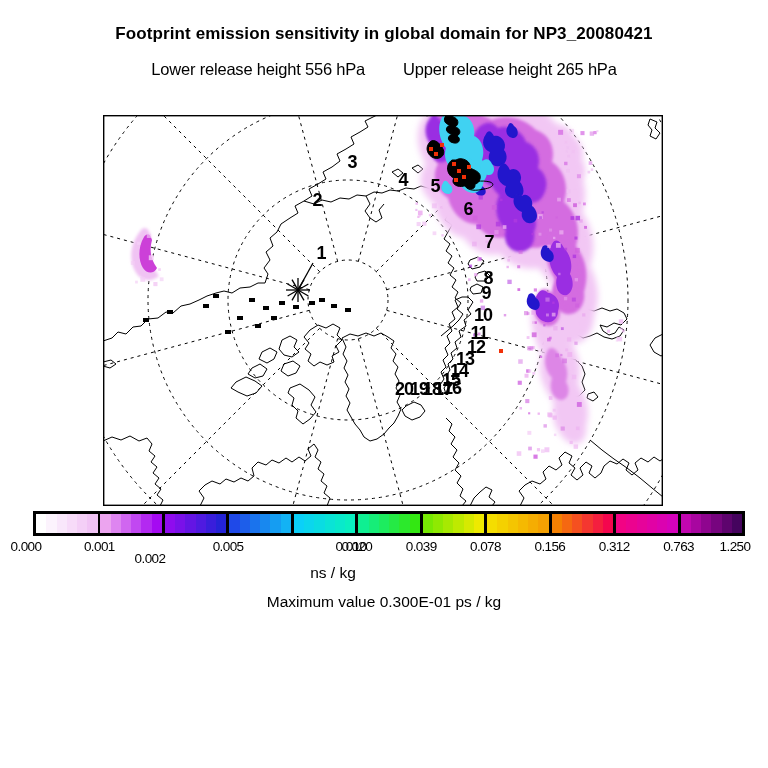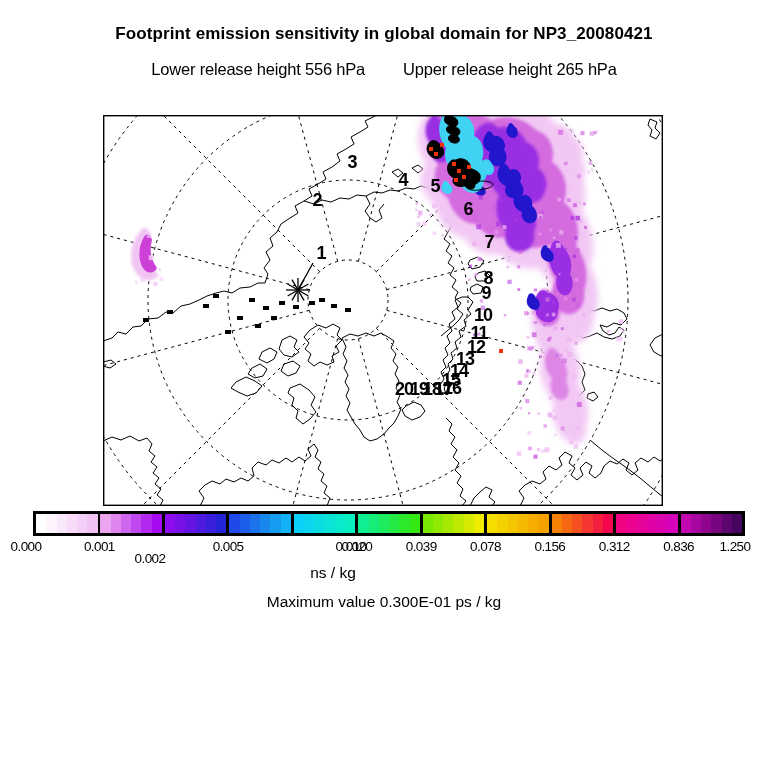--- a/index.html
+++ b/index.html
@@ -458,18 +458,18 @@
       <span style="left: 26px;">0.000</span>
       <span style="left: 99.36px;">0.001</span>
       <span style="left: 150px; margin-top: 12px;">0.002</span>
       <span style="left: 228.08px;">0.005</span>
       <span style="left: 303px; margin-left: 48px;">0.010</span>
       <span style="left: 356.8px;">0.020</span>
       <span style="left: 421.16px; text-align: right;">0.039</span>
       <span style="left: 485.52px;">0.078</span>
       <span style="left: 549.88px;">0.156</span>
       <span style="left: 614.24px;">0.312</span>
-      <span style="left: 678.6px;">0.836</span>
+      <span style="left: 678.6px;">0.763</span>
       <span style="left: 735px;">1.250</span>
     </div>
   <div class="units">ns / kg</div>
   <div class="maxv">Maximum value  0.300E-01 ps / kg</div>
 </div>
 
 </body></html>

